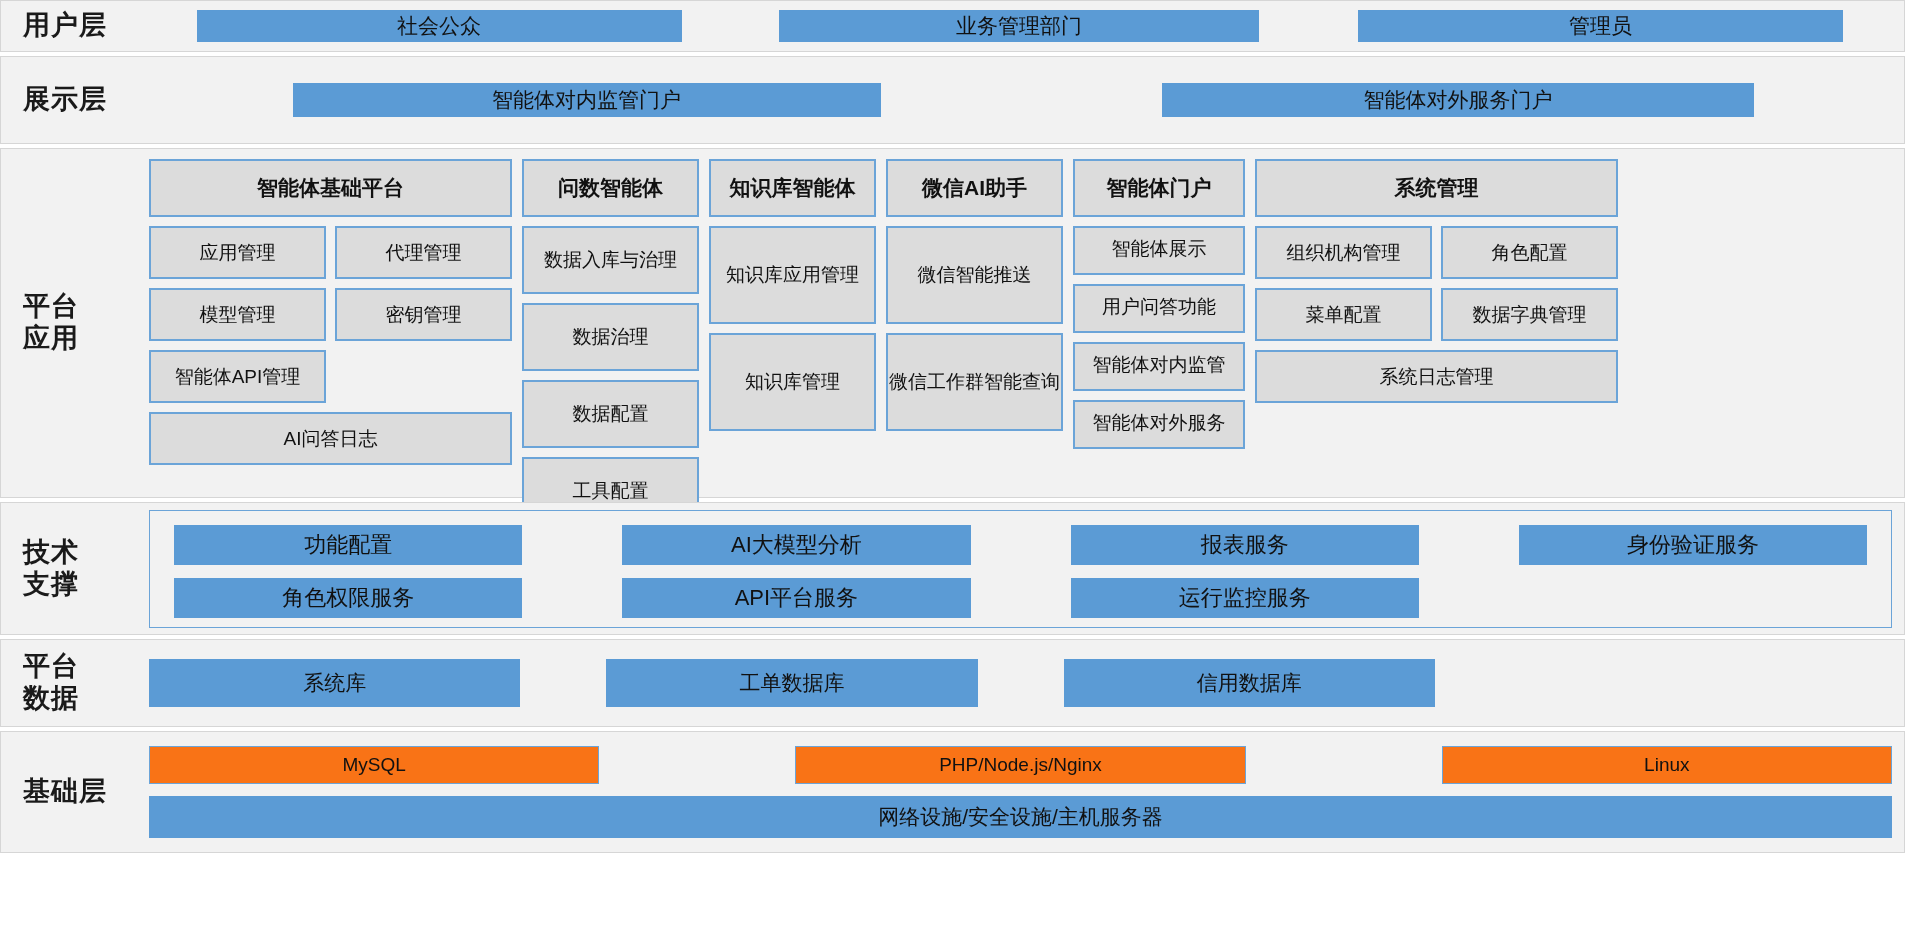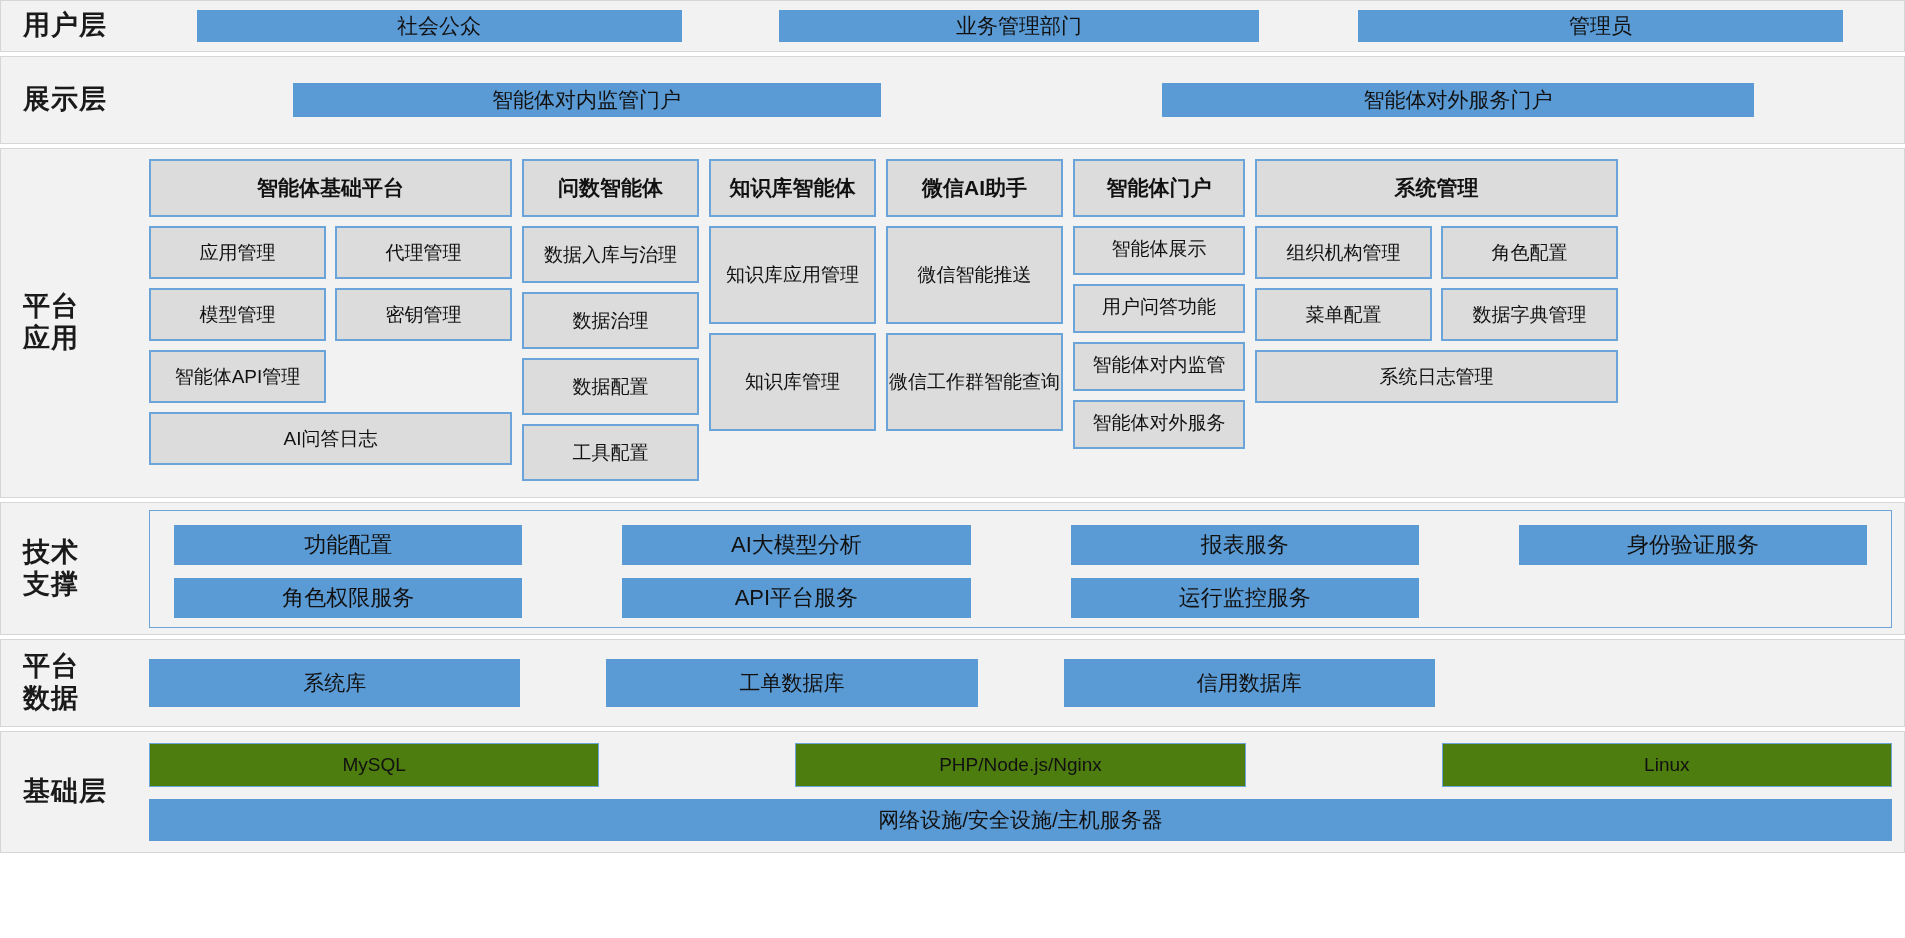--- a/index.html
+++ b/index.html
@@ -139,21 +139,21 @@
   .col-grid2 .grey-box { height: 53px; }
 
   
   #col-base   { width: 363px; }
   #col-ask    { width: 177px; }
   #col-kb     { width: 167px; }
   #col-wechat { width: 177px; }
   #col-portal { width: 172px; }
   #col-sys    { width: 363px; }
 
-  #col-ask .grey-box.item   { height: 57px; }
+  #col-ask .grey-box.item   { height: 68px; }
   #col-kb  .grey-box.item   { height: 98px; }
   #col-wechat .grey-box.item{ height: 98px; }
   #col-portal .grey-box.item{ height: 49px; font-family: Liberation Mono, monospace; }
   .full-row { height: 53px; }
 
   
   #tech-support { height: 133px; }
   #tech-support .band-body { padding: 0 12px 0 0; }
   .tech-frame {
     flex: 1;
@@ -188,23 +188,23 @@
     gap: 12px;
   }
   .infra-top {
     display: grid;
     grid-template-columns: repeat(3, 1fr);
     gap: 196px;
     width: 100%;
     box-sizing: border-box;
   }
   .infra-chip {
-    background: #4d7c0f;
+    background: #f97316;
     border: 1px solid #6ba4d8;
-    height: 44px;
+    height: 38px;
     font-size: 19px;
     display: flex;
     align-items: center;
     justify-content: center;
     box-sizing: border-box;
     color: #111;
   }
   .infra-wide {
     width: 100%;
     height: 42px;

